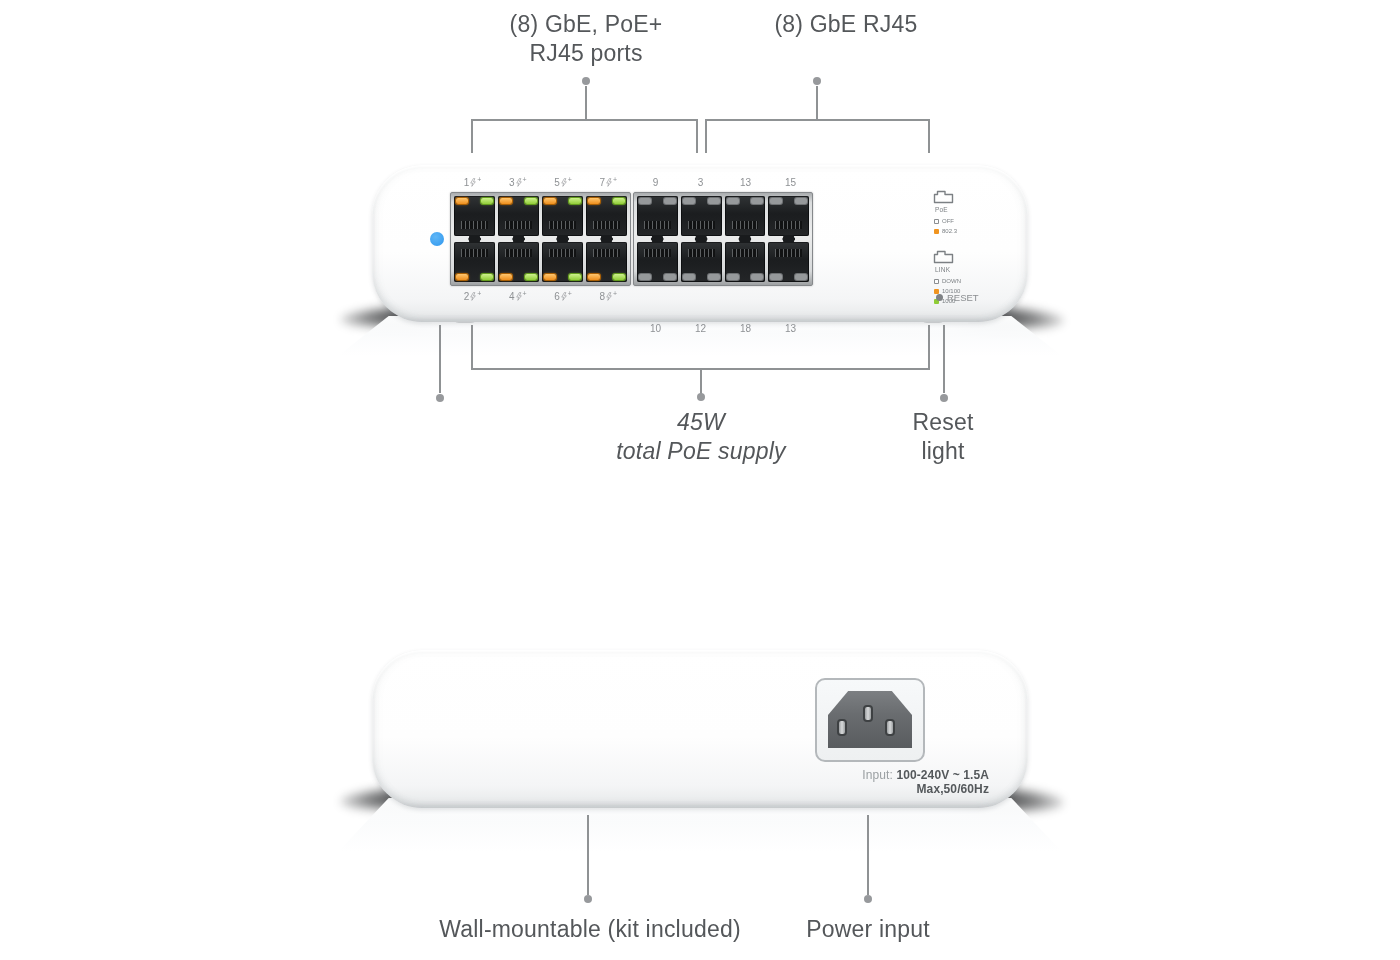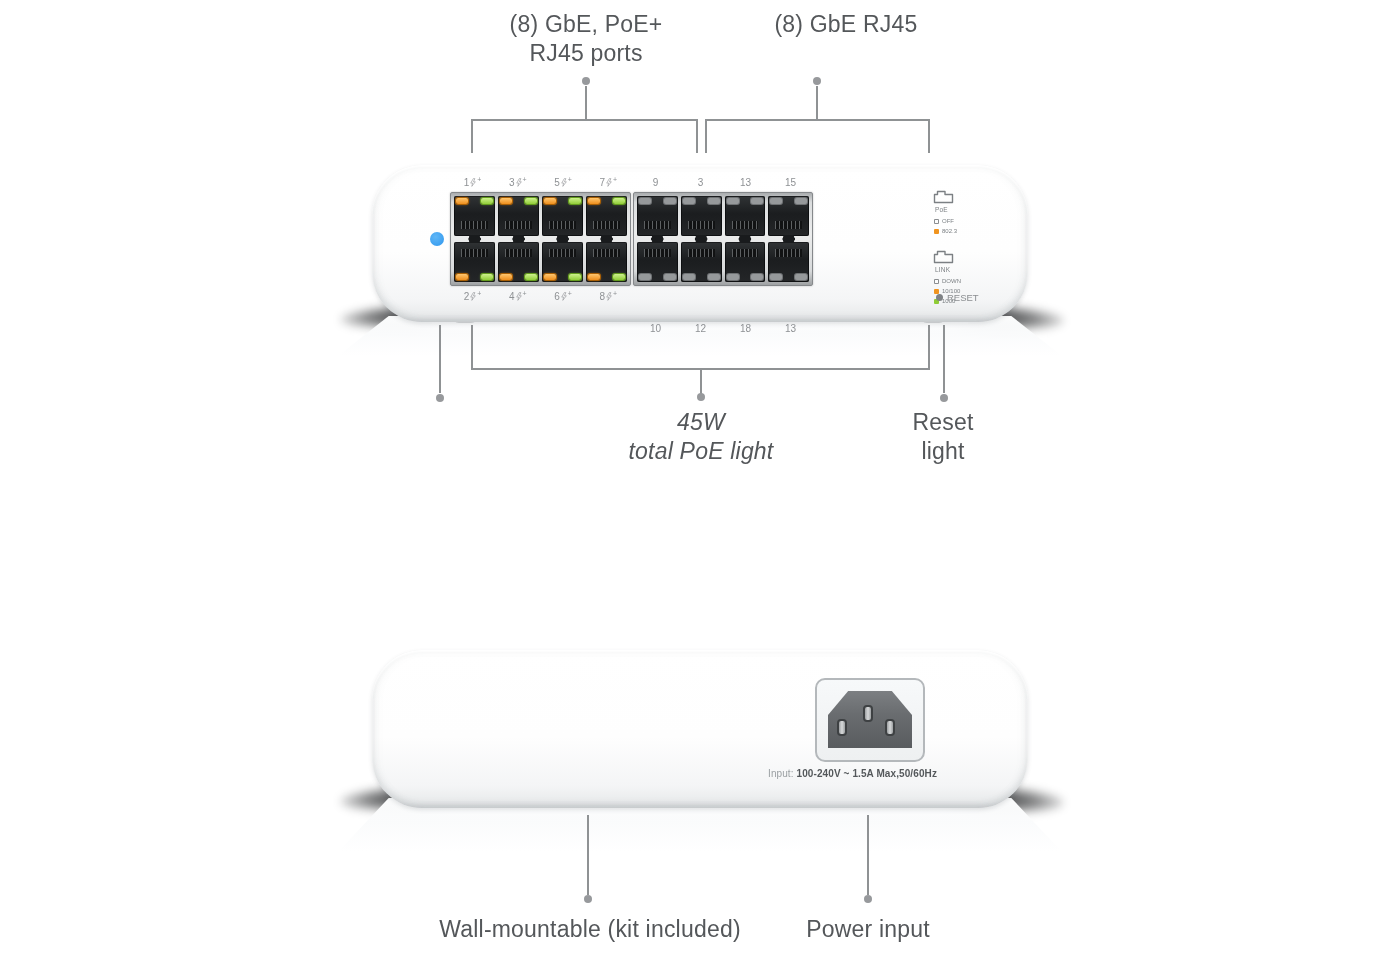--- a/index.html
+++ b/index.html
@@ -99,21 +99,21 @@
                border:2px solid #b4b8bb;border-radius:10px;
                background:linear-gradient(180deg,#f7f9fa,#eef0f1);}
   .c14{position:absolute;left:456px;top:41px;width:84px;height:57px;
        clip-path:polygon(0 100%,0 42%,24% 0,76% 0,100% 42%,100% 100%);
        background:linear-gradient(180deg,#7c7f82 0%,#6a6d70 40%,#595c5f 100%);}
   .pin{position:absolute;width:10px;height:17px;border-radius:4px;box-sizing:border-box;
        border:2px solid #3e4143;background:linear-gradient(90deg,#9da0a2,#d7d9da 50%,#9da0a2);}
   .pin.c{left:35px;top:14px;}
   .pin.l{left:9px;top:28px;}
   .pin.r{left:57px;top:28px;}
-  .rating{position:absolute;left:396px;top:118px;width:200px;text-align:left;font-size:10px;
+  .rating{position:absolute;left:417px;top:118px;width:200px;text-align:right;font-size:12px;
           letter-spacing:.1px;color:#9ba0a3;}
   .rating b{color:#54585b;}
 </style>
 </head>
 <body>
 
 <div class="page">
 
   <div class="callout" style="left:436px;top:10px;width:300px;">
     <div>(8) GbE, PoE+</div>
@@ -360,21 +360,21 @@
   <div class="cline" style="left:439px;top:325px;width:2px;height:68px;"></div>
   <div class="cdot" style="left:436px;top:394px;"></div>
 
   <div class="cline" style="left:471px;top:325px;width:2px;height:44px;"></div>
   <div class="cline" style="left:928px;top:325px;width:2px;height:44px;"></div>
   <div class="cline" style="left:471px;top:368px;width:459px;height:2px;"></div>
   <div class="cline" style="left:700px;top:370px;width:2px;height:24px;"></div>
   <div class="cdot" style="left:697px;top:393px;"></div>
   <div class="callout" style="left:551px;top:408px;width:300px;font-style:italic;">
     <div>45W</div>
-    <div>total PoE light</div>
+    <div>total PoE supply</div>
   </div>
 
   <div class="cline" style="left:943px;top:325px;width:2px;height:68px;"></div>
   <div class="cdot" style="left:940px;top:394px;"></div>
   <div class="callout" style="left:868px;top:408px;width:150px;">
     <div>Reset</div>
     <div>light</div>
   </div>
 
   <div class="smudge bl"></div>

